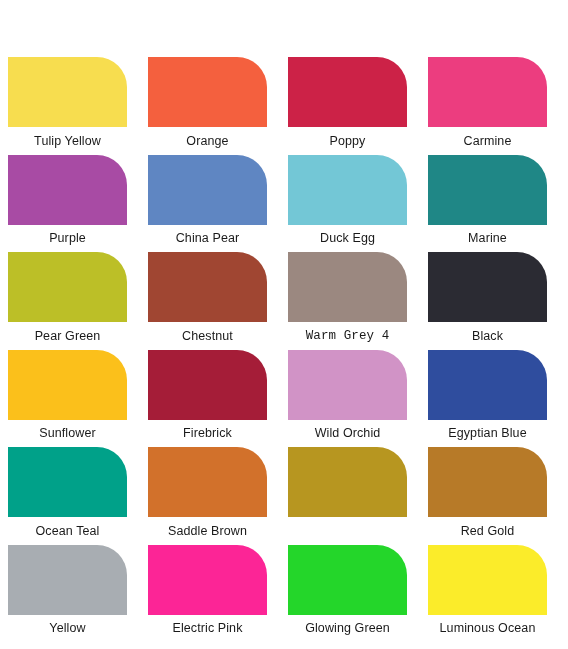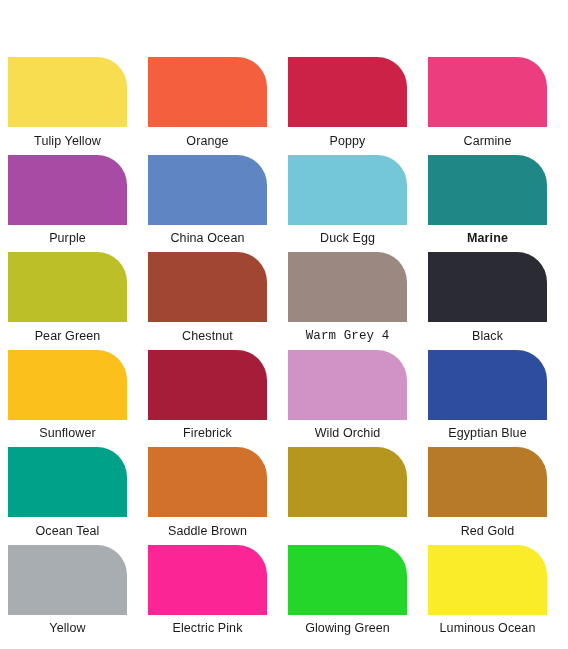--- a/index.html
+++ b/index.html
@@ -79,29 +79,29 @@
     <div class="swatch-cell">
       <div class="swatch-chip" title="Carmine" style="background: rgb(236, 61, 127);"></div>
       <div class="swatch-label" style="color: rgb(26, 26, 26);">Carmine</div>
     </div>
     <div class="swatch-cell">
       <div class="swatch-chip" title="Purple" style="background: rgb(168, 75, 164);"></div>
       <div class="swatch-label" style="color: rgb(26, 26, 26);">Purple</div>
     </div>
     <div class="swatch-cell">
       <div class="swatch-chip" title="China Blue" style="background: rgb(95, 134, 194);"></div>
-      <div class="swatch-label" style="color: rgb(26, 26, 26);">China Ocean</div>
+      <div class="swatch-label" style="color: rgb(26, 26, 26);">China Pear</div>
     </div>
     <div class="swatch-cell">
       <div class="swatch-chip" title="Duck Egg" style="background: rgb(115, 199, 214);"></div>
       <div class="swatch-label" style="color: rgb(26, 26, 26);">Duck Egg</div>
     </div>
     <div class="swatch-cell">
       <div class="swatch-chip" title="Marine" style="background: rgb(31, 135, 134);"></div>
-      <div class="swatch-label" style="color: rgb(26, 26, 26); font-weight: bold;">Marine</div>
+      <div class="swatch-label" style="color: rgb(26, 26, 26);">Marine</div>
     </div>
     <div class="swatch-cell">
       <div class="swatch-chip" title="Pear Green" style="background: rgb(188, 191, 39);"></div>
       <div class="swatch-label" style="color: rgb(26, 26, 26);">Pear Green</div>
     </div>
     <div class="swatch-cell">
       <div class="swatch-chip" title="Chestnut" style="background: rgb(160, 70, 50);"></div>
       <div class="swatch-label" style="color: rgb(26, 26, 26);">Chestnut</div>
     </div>
     <div class="swatch-cell">

